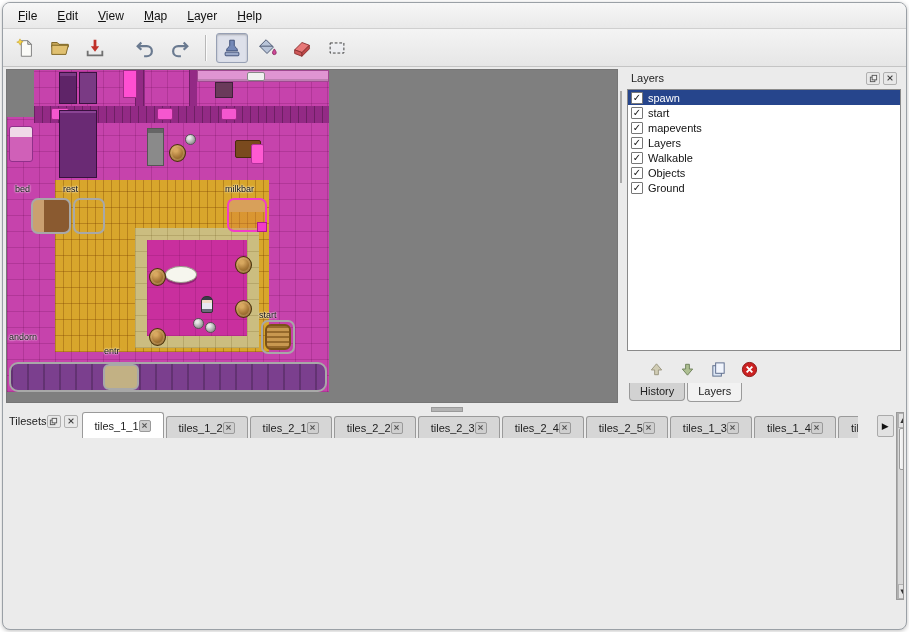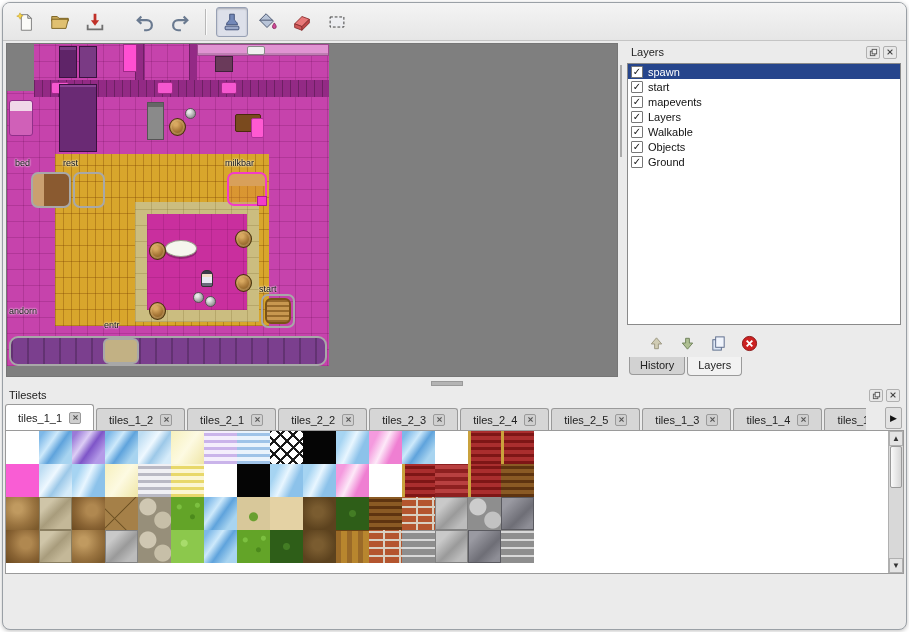--- a/index.html
+++ b/index.html
@@ -69,24 +69,24 @@
   .cb{width:12px;height:12px;flex:none;background:#fff;border:1px solid #777;font-size:10px;line-height:10px;text-align:center;color:#111;border-radius:1px}
   .layer-btns{height:28px;display:flex;align-items:center;gap:9px;padding-left:18px}
   .lbtn{width:22px;height:22px;display:flex;align-items:center;justify-content:center;border-radius:3px}
   .dock-tabs{height:22px;display:flex;gap:2px;padding-left:2px;align-items:flex-start}
   .dock-tab{font-size:11px;padding:2px 10px 3px;background:#d2d2d2;border:1px solid #9a9a9a;border-top:none;border-radius:0 0 4px 4px;color:#222}
   .dock-tab.active{background:#f2f2f2;padding-bottom:4px}
   
   .hsplit{position:relative;height:7px}
   .hsplit::after{content:"";position:absolute;left:428px;top:2px;width:30px;height:3px;background:#b4b4b4;border:1px solid #9a9a9a}
   
-  .ts-dock{height:188px;display:flex;flex-direction:column;padding:0 2px}
+  .ts-dock{height:188px;display:flex;flex-direction:row;padding:0 2px}
   .ts-tabs-row{position:relative;height:26px;display:flex;align-items:flex-end}
   .ts-tabs{display:flex;gap:2px;align-items:flex-end;overflow:hidden;width:calc(100% - 38px);height:26px}
-  .ts-tab{flex:none;display:flex;align-items:center;gap:7px;font-size:11px;color:#222;padding:4px 12px;height:22px;background:#d6d6d6;border:1px solid #9a9a9a;border-bottom:none;border-radius:3px 3px 0 0}
+  .ts-tab{flex:none;display:flex;align-items:center;font-size:11px;color:#222;padding:4px 12px;height:22px;background:#d6d6d6;border:1px solid #9a9a9a;border-bottom:none;border-radius:3px 3px 0 0}
   .ts-tab.active{background:#fff;height:26px}
   .tab-close{width:12px;height:12px;display:flex;align-items:center;justify-content:center;background:#cfcfcf;border:1px solid #9a9a9a;border-radius:2px}
   .ts-scroll-btn{position:absolute;right:2px;bottom:1px;width:17px;height:22px;display:flex;align-items:center;justify-content:center;font-size:9px;color:#111;background:#e2e2e2;border:1px solid #aaa;border-radius:2px}
   .ts-body{flex:1;display:flex;border:1px solid #9a9a9a;background:#fff;overflow:hidden}
   .ts-viewport{flex:1;position:relative;overflow:hidden}
   .tile-grid{display:grid;grid-template-columns:repeat(16,33px);grid-auto-rows:33px;width:528px}
   .tile{width:33px;height:33px}
   
   .t-white{background:#fff}
   .t-pink{background:#f95dd4}
@@ -130,20 +130,28 @@
   
   .statusbar{position:relative;height:29px;display:flex;align-items:center;justify-content:flex-end;border-top:1px solid #c0c0c0;background:#ebebeb;font-size:12px;color:#111;padding-right:28px}
   .status-zoom{padding:2px 14px;border-left:1px solid #c8c8c8}
   .resize-grip{position:absolute;right:3px;bottom:3px;width:13px;height:13px;background:repeating-linear-gradient(135deg,transparent 0 3px,#b0b0b0 3px 5px);clip-path:polygon(100% 0,100% 100%,0 100%)}
 </style>
 </head>
 <body>
 
 <div class="window">
 
+  <div class="menubar">
+    <div class="menu-item">File</div>
+    <div class="menu-item">Edit</div>
+    <div class="menu-item">View</div>
+    <div class="menu-item">Map</div>
+    <div class="menu-item">Layer</div>
+    <div class="menu-item">Help</div>
+  </div>
 
   <div class="toolbar">
     <div class="tb-btn">
       <svg viewBox="0 0 24 24">
           <path d="M8 4h7l4 4v13H8z" fill="#fbfbf8" stroke="#7a7a7a"></path>
           <path d="M15 4l4 4h-4z" fill="#d8d8d0" stroke="#7a7a7a"></path>
           <path d="M6.5 2l1 2.2 2.5 1-2.3 1.1-.9 2.7-1.2-2.5L3 5.6l2.4-1z" fill="#f8d84a" stroke="#c09a20" stroke-width=".6"></path>
         </svg>
     </div>
     <div class="tb-btn">

